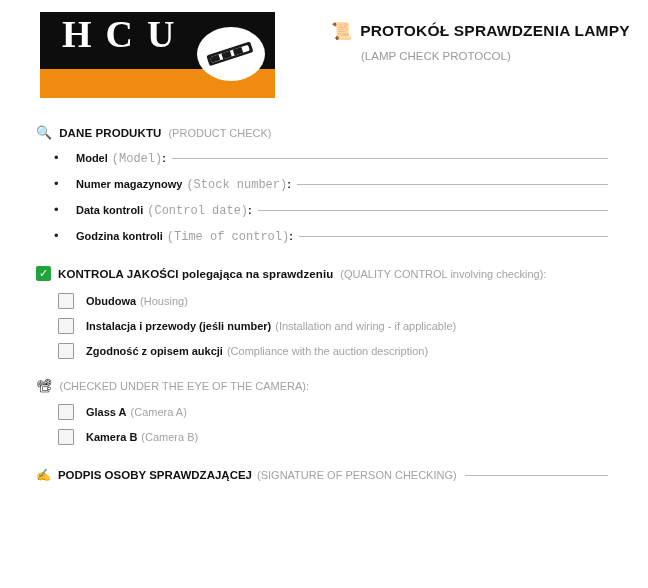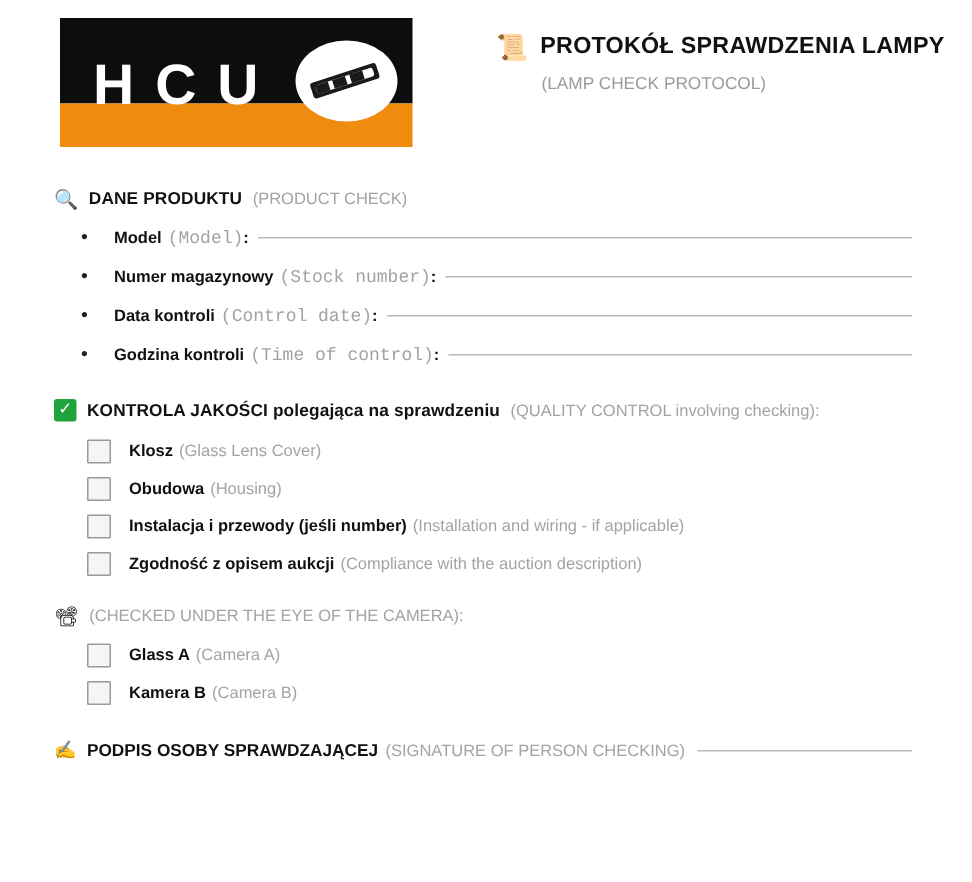--- a/index.html
+++ b/index.html
@@ -47,22 +47,22 @@
     position: absolute;
     left: 0;
     top: 57px;
     width: 235px;
     height: 29px;
     background: #ef8c10;
   }
   .logo-text {
     position: absolute;
     left: 22px;
-    top: 24px;
-    font-family: Liberation Sans, sans-serif;
+    top: 0;
+    font-family: Liberation Serif, serif;
     font-size: 38px;
     font-weight: bold;
     color: #ffffff;
     letter-spacing: 14px;
   }
   .logo-badge {
     position: absolute;
     right: 8px;
     top: 12px;
     width: 72px;
@@ -325,25 +325,20 @@
     <div class="section sp-qc">
       <div class="section-head">
         <span class="sec-icon-check">✓</span>
         <span class="sec-title">KONTROLA JAKOŚCI polegająca na sprawdzeniu</span>
         <span class="sec-title-en">(QUALITY CONTROL involving checking):</span>
       </div>
 
       <div class="check-list">
         <div class="check-row">
           <span class="checkbox"></span>
-          <span class="check-label">Klosz</span>
-          <span class="check-label-en">(Glass Lens Cover)</span>
-        </div>
-        <div class="check-row">
-          <span class="checkbox"></span>
           <span class="check-label">Obudowa</span>
           <span class="check-label-en">(Housing)</span>
         </div>
         <div class="check-row">
           <span class="checkbox"></span>
           <span class="check-label">Instalacja i przewody (jeśli number)</span>
           <span class="check-label-en">(Installation and wiring - if applicable)</span>
         </div>
         <div class="check-row">
           <span class="checkbox"></span>

